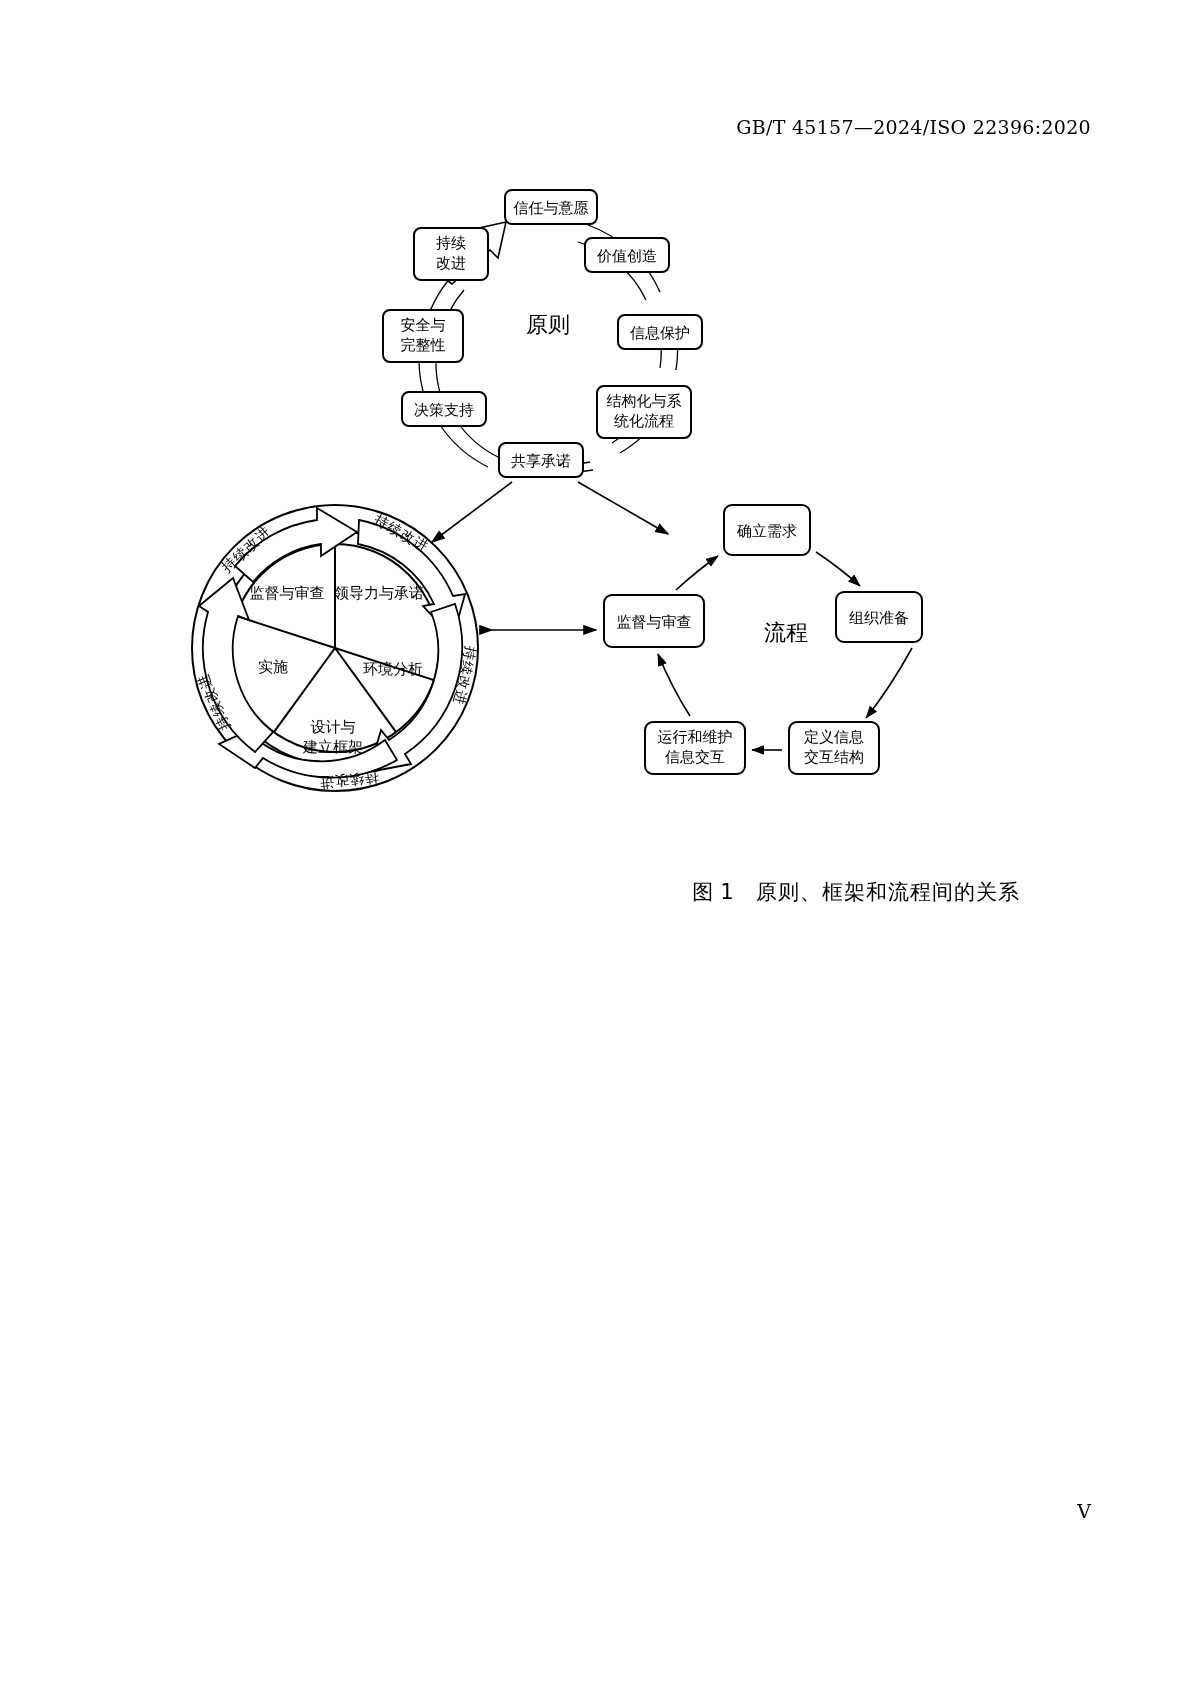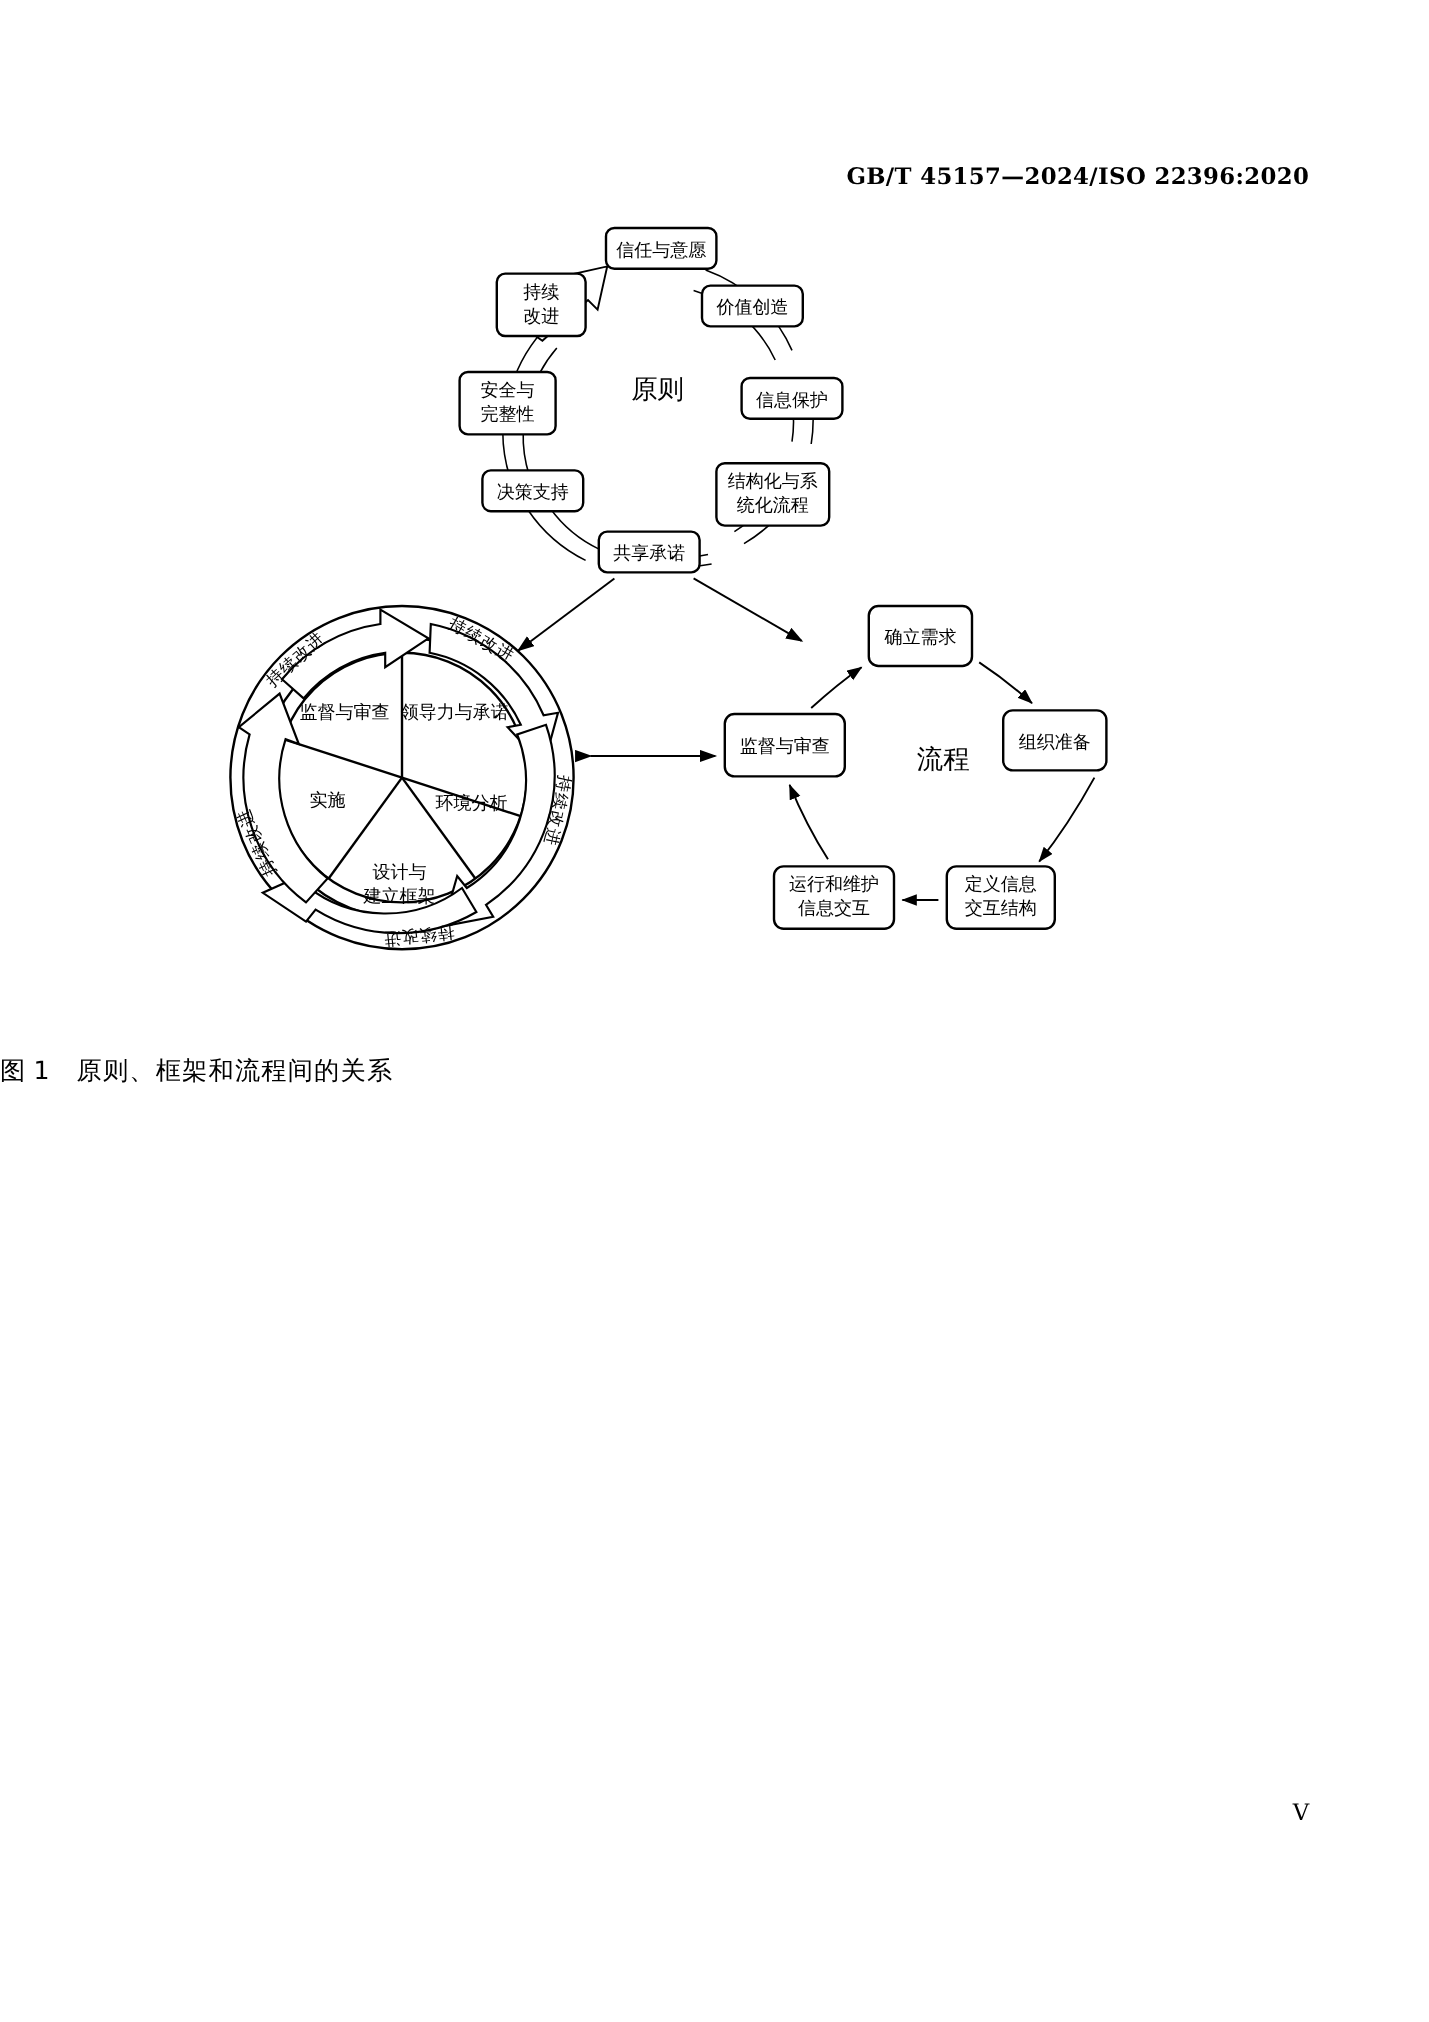--- a/index.html
+++ b/index.html
@@ -15,44 +15,44 @@
     color: #000;
     overflow: hidden;
   }
   .page {
     position: absolute;
     inset: 0;
   }
   
   .header {
     position: absolute;
-    top: 136px;
+    top: 116px;
     right: 100px;
     font-family: "DejaVu Serif", "Liberation Serif", serif;
     font-size: 19px;
     letter-spacing: 0.3px;
     white-space: nowrap;
-    font-weight: 700;
+    font-weight: 400;
   }
   
   .figure {
     position: absolute;
     left: 0;
     top: 170px;
     width: 1191px;
     height: 700px;
   }
   .figure svg { display: block; }
 
   .cap {
     position: absolute;
     top: 878px;
     left: 0;
     width: 1020px;
-    text-align: left;
+    text-align: right;
     font-size: 21px;
     font-family: "DejaVu Sans", "Liberation Sans", sans-serif;
     letter-spacing: 1px;
   }
   .cap .num { margin: 0 6px; }
 
   .folio {
     position: absolute;
     right: 100px;
     top: 1500px;

